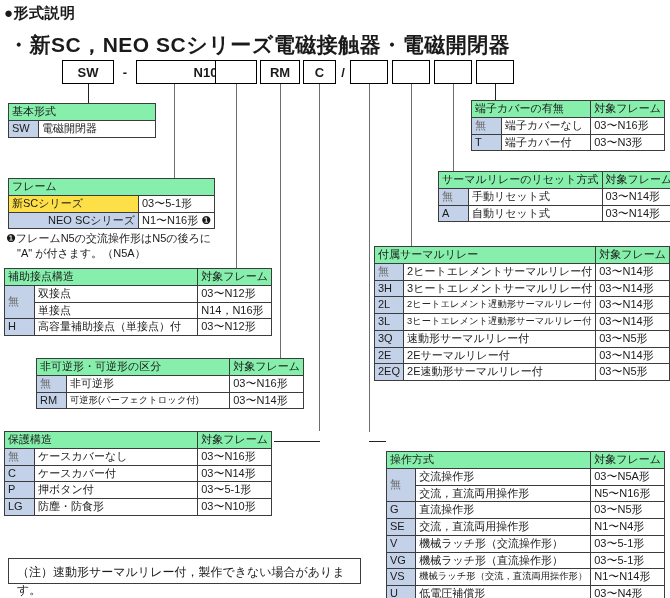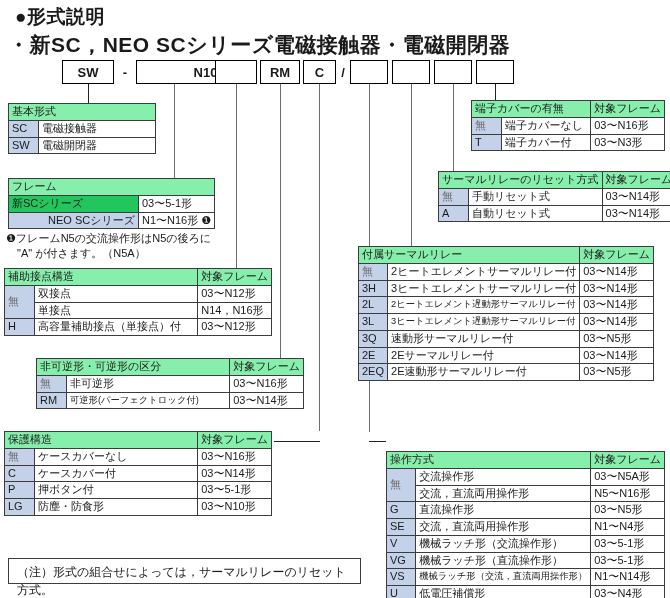--- a/index.html
+++ b/index.html
@@ -6,21 +6,21 @@
   body{
     width:670px;height:598px;position:relative;
     background:#ffffff;
     font-family:"Liberation Sans","DejaVu Sans",sans-serif;
     color:#1a1a1a;
     overflow:hidden;
   }
   .abs{position:absolute;}
 
   
-  #heading-main{left:15px;top:4px;font-size:19px;font-weight:bold;letter-spacing:0.5px;}
+  #heading-main{left:4px;top:4px;font-size:15px;font-weight:bold;letter-spacing:0.5px;}
   #heading-sub{left:8px;top:31px;font-size:21px;font-weight:bold;letter-spacing:0.5px;}
 
   
   .codebox{
     border:1.5px solid #000;background:#fff;
     display:flex;align-items:center;justify-content:center;
     font-size:13px;font-weight:bold;height:24px;box-sizing:border-box;
   }
   .sep{font-size:13px;font-weight:bold;display:flex;align-items:center;justify-content:center;height:24px;}
 
@@ -98,37 +98,33 @@
 <div class="abs vline" style="left:453px;top:84px;height:87px;"></div>
 
 <div class="abs vline dark" style="left:495px;top:84px;height:16px;"></div>
 
 <table class="spec abs" style="left:8px;top:103px;width:148px;">
   <tbody>
       <tr>
         <th colspan="2">基本形式</th>
       </tr>
   <tr>
-    <td class="code">SC</td>
-    <td class="desc">電磁接触器</td>
-  </tr>
-  <tr>
     <td class="code">SW</td>
     <td class="desc">電磁開閉器</td>
   </tr>
 </tbody>
   </table>
 
 <table class="spec abs" style="left:8px;top:178px;width:192px;">
   <tbody>
       <tr>
         <th colspan="2">フレーム</th>
       </tr>
   <tr>
-    <td class="code" style="width:100px;text-align:left;background:#22c55e;">新SCシリーズ</td>
+    <td class="code" style="width:100px;text-align:left;background:#fde047;">新SCシリーズ</td>
     <td class="frame">03〜5-1形</td>
   </tr>
   <tr>
     <td class="code" style="width:100px;text-align:left;background:#c3d2e8;padding-left:39px;">NEO SCシリーズ</td>
     <td class="frame">N1〜N16形 ❶</td>
   </tr>
 </tbody>
   </table>
 <div class="abs" id="frame-footnote" style="left:6px;top:231px;width:260px;white-space:pre-line;">❶フレームN5の交流操作形はN5の後ろに
 　"A" が付さます。（N5A）</div>
@@ -235,21 +231,21 @@
     <td class="frame">03〜N14形</td>
   </tr>
   <tr>
     <td class="code">A</td>
     <td class="desc">自動リセット式</td>
     <td class="frame">03〜N14形</td>
   </tr>
 </tbody>
   </table>
 
-<table class="spec abs" style="left:358px;top:246px;width:291px;">
+<table class="spec abs" style="left:374px;top:246px;width:291px;">
   <tbody>
       <tr>
     <th colspan="2">付属サーマルリレー</th>
     <th style="width:66px;">対象フレーム</th>
   </tr>
   <tr>
     <td class="code wide muted">無</td>
     <td class="desc">2ヒートエレメントサーマルリレー付</td>
     <td class="frame">03〜N14形</td>
   </tr>
@@ -327,13 +323,13 @@
     <td class="frame">N1〜N14形</td>
   </tr>
   <tr>
     <td class="code">U</td>
     <td class="desc">低電圧補償形</td>
     <td class="frame">03〜N4形</td>
   </tr>
 </tbody>
   </table>
 
-<div class="abs" id="note-box" style="left:8px;top:558px;width:353px;height:26px;line-height:18px;">（注）形式の組合せによっては，サーマルリレーのリセット方式。</div>
+<div class="abs" id="note-box" style="left:8px;top:558px;width:353px;height:26px;line-height:18px;">（注）速動形サーマルリレー付，製作できない場合があります。</div>
 
 </body></html>

